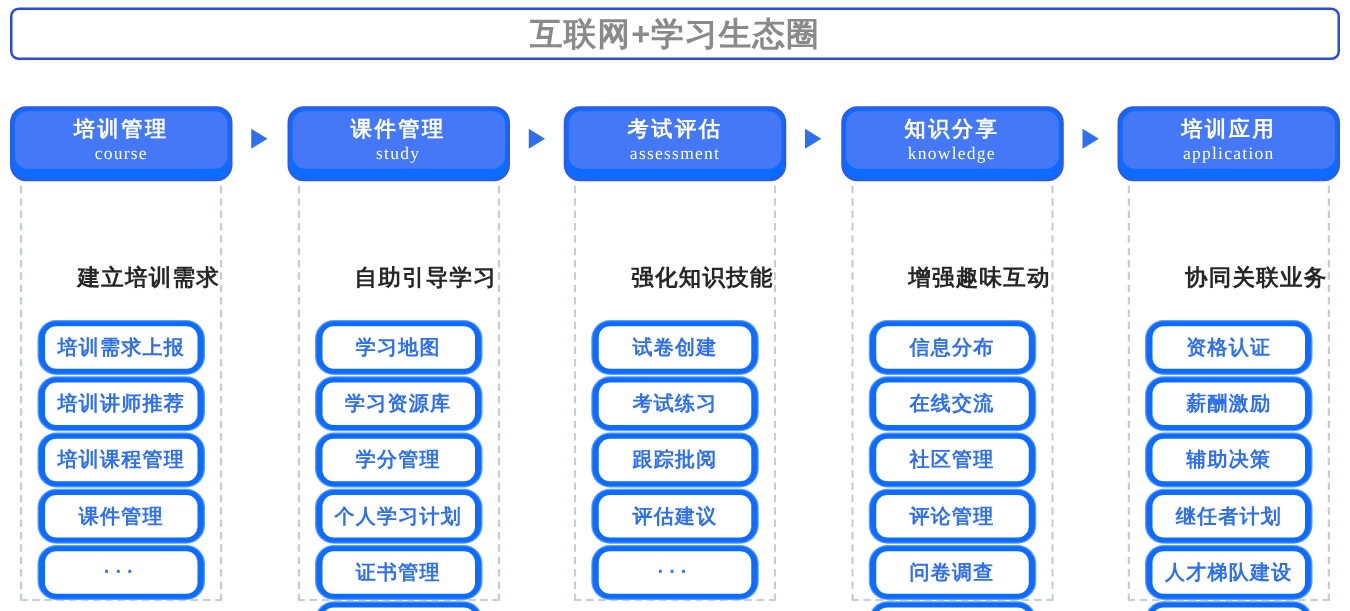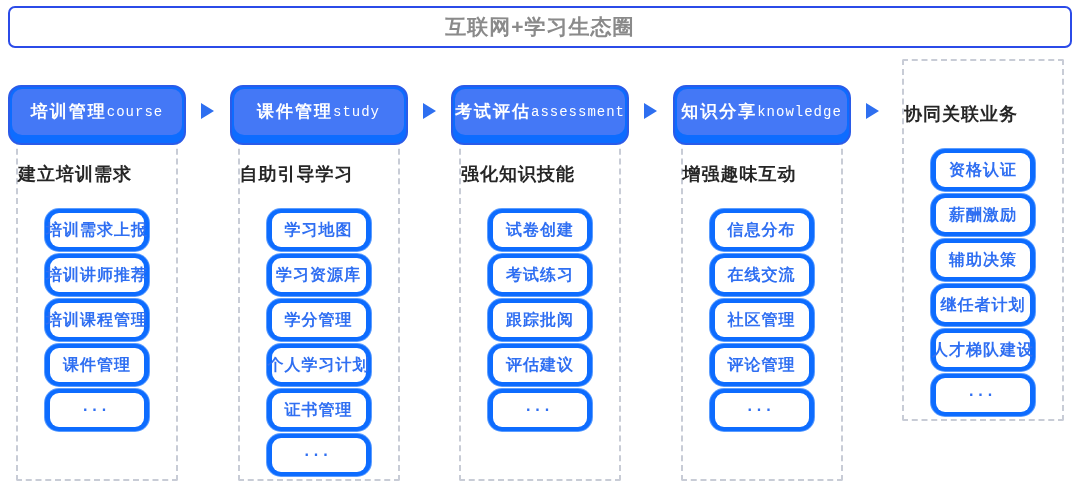--- a/index.html
+++ b/index.html
@@ -12,21 +12,21 @@
   }
   
   .banner{
     margin:6px 8px 0 8px;
     height:38px;
     border:2px solid var(--banner-border,#2B4BE8);
     border-radius:7px;
     display:flex;align-items:center;justify-content:center;
   }
   .banner-title{
-    font-size:21px;font-weight:bold;
+    font-size:26px;font-weight:bold;
     color:var(--banner-text,#8A8A8A);
     letter-spacing:1px;
   }
   
   .row{
     margin:37px 8px 0 8px;
     display:flex;
     justify-content:space-between;
     align-items:flex-start;
   }
@@ -37,50 +37,51 @@
     background:var(--blue-bright,#0D6CFF);
     border:2px solid var(--blue-edge,#2B5BE8);
     border-radius:13px;
     padding:2px 2px 8px 2px;
     box-sizing:border-box;
   }
   .col-header-inner{
     background:var(--blue-face,#4478F6);
     border-radius:10px;
     height:46px;
-    display:flex;align-items:center;justify-content:center;
+    display:flex;flex-direction:column;align-items:center;justify-content:center;
   }
   .col-title-zh{
     color:#ffffff;font-size:17px;font-weight:bold;letter-spacing:2px;line-height:22px;
   }
   .col-title-en{
     color:#ffffff;font-size:14px;
-    font-family:Liberation Mono, monospace;
+    font-family:Liberation Serif, serif;
     letter-spacing:1px;line-height:17px;
   }
   
   .col-body{
     position:relative;z-index:1;
     margin:-26px 8px 0 8px;
     border:2px dashed var(--dash,#C8CCD6);
     border-radius:2px;
     height:362px;
     box-sizing:border-box;
     padding-top:40px;
   }
   .col-subtitle{
-    text-align:left;
+    text-align:right;
     font-size:18px;font-weight:bold;
     color:var(--subtitle-text,#262626);
     letter-spacing:1px;
     line-height:26px;
+    margin-top:48px;
   }
   .items{margin-top:22px;}
   .item{
-    width:104px;height:42px;
+    width:132px;height:42px;
     margin:0 auto 3px auto;
     background:var(--blue-bright,#0D6CFF);
     border-radius:14px;
     box-shadow:0 0 0 1px #5C9DFF;
     padding:4px 5px;
     box-sizing:border-box;
   }
   .item-inner{
     background:#ffffff;
     border-radius:9px;
@@ -239,31 +240,40 @@
   </div>
 
   <div class="item">
     <div class="item-inner">社区管理</div>
   </div>
 
   <div class="item">
     <div class="item-inner">评论管理</div>
   </div>
 
+  <div class="item">
+    <div class="item-inner">问卷调查</div>
+  </div>
 
   <div class="item">
     <div class="item-inner dots">···</div>
   </div>
 </div>
     </div>
   </div>
 
   <div class="arrow"></div>
 
   <div class="column">
+    <div class="col-header">
+      <div class="col-header-inner">
+        <div class="col-title-zh">培训应用</div>
+        <div class="col-title-en">application</div>
+      </div>
+    </div>
     <div class="col-body">
       <div class="col-subtitle">协同关联业务</div>
       <div class="items">
   <div class="item">
     <div class="item-inner">资格认证</div>
   </div>
 
   <div class="item">
     <div class="item-inner">薪酬激励</div>
   </div>

